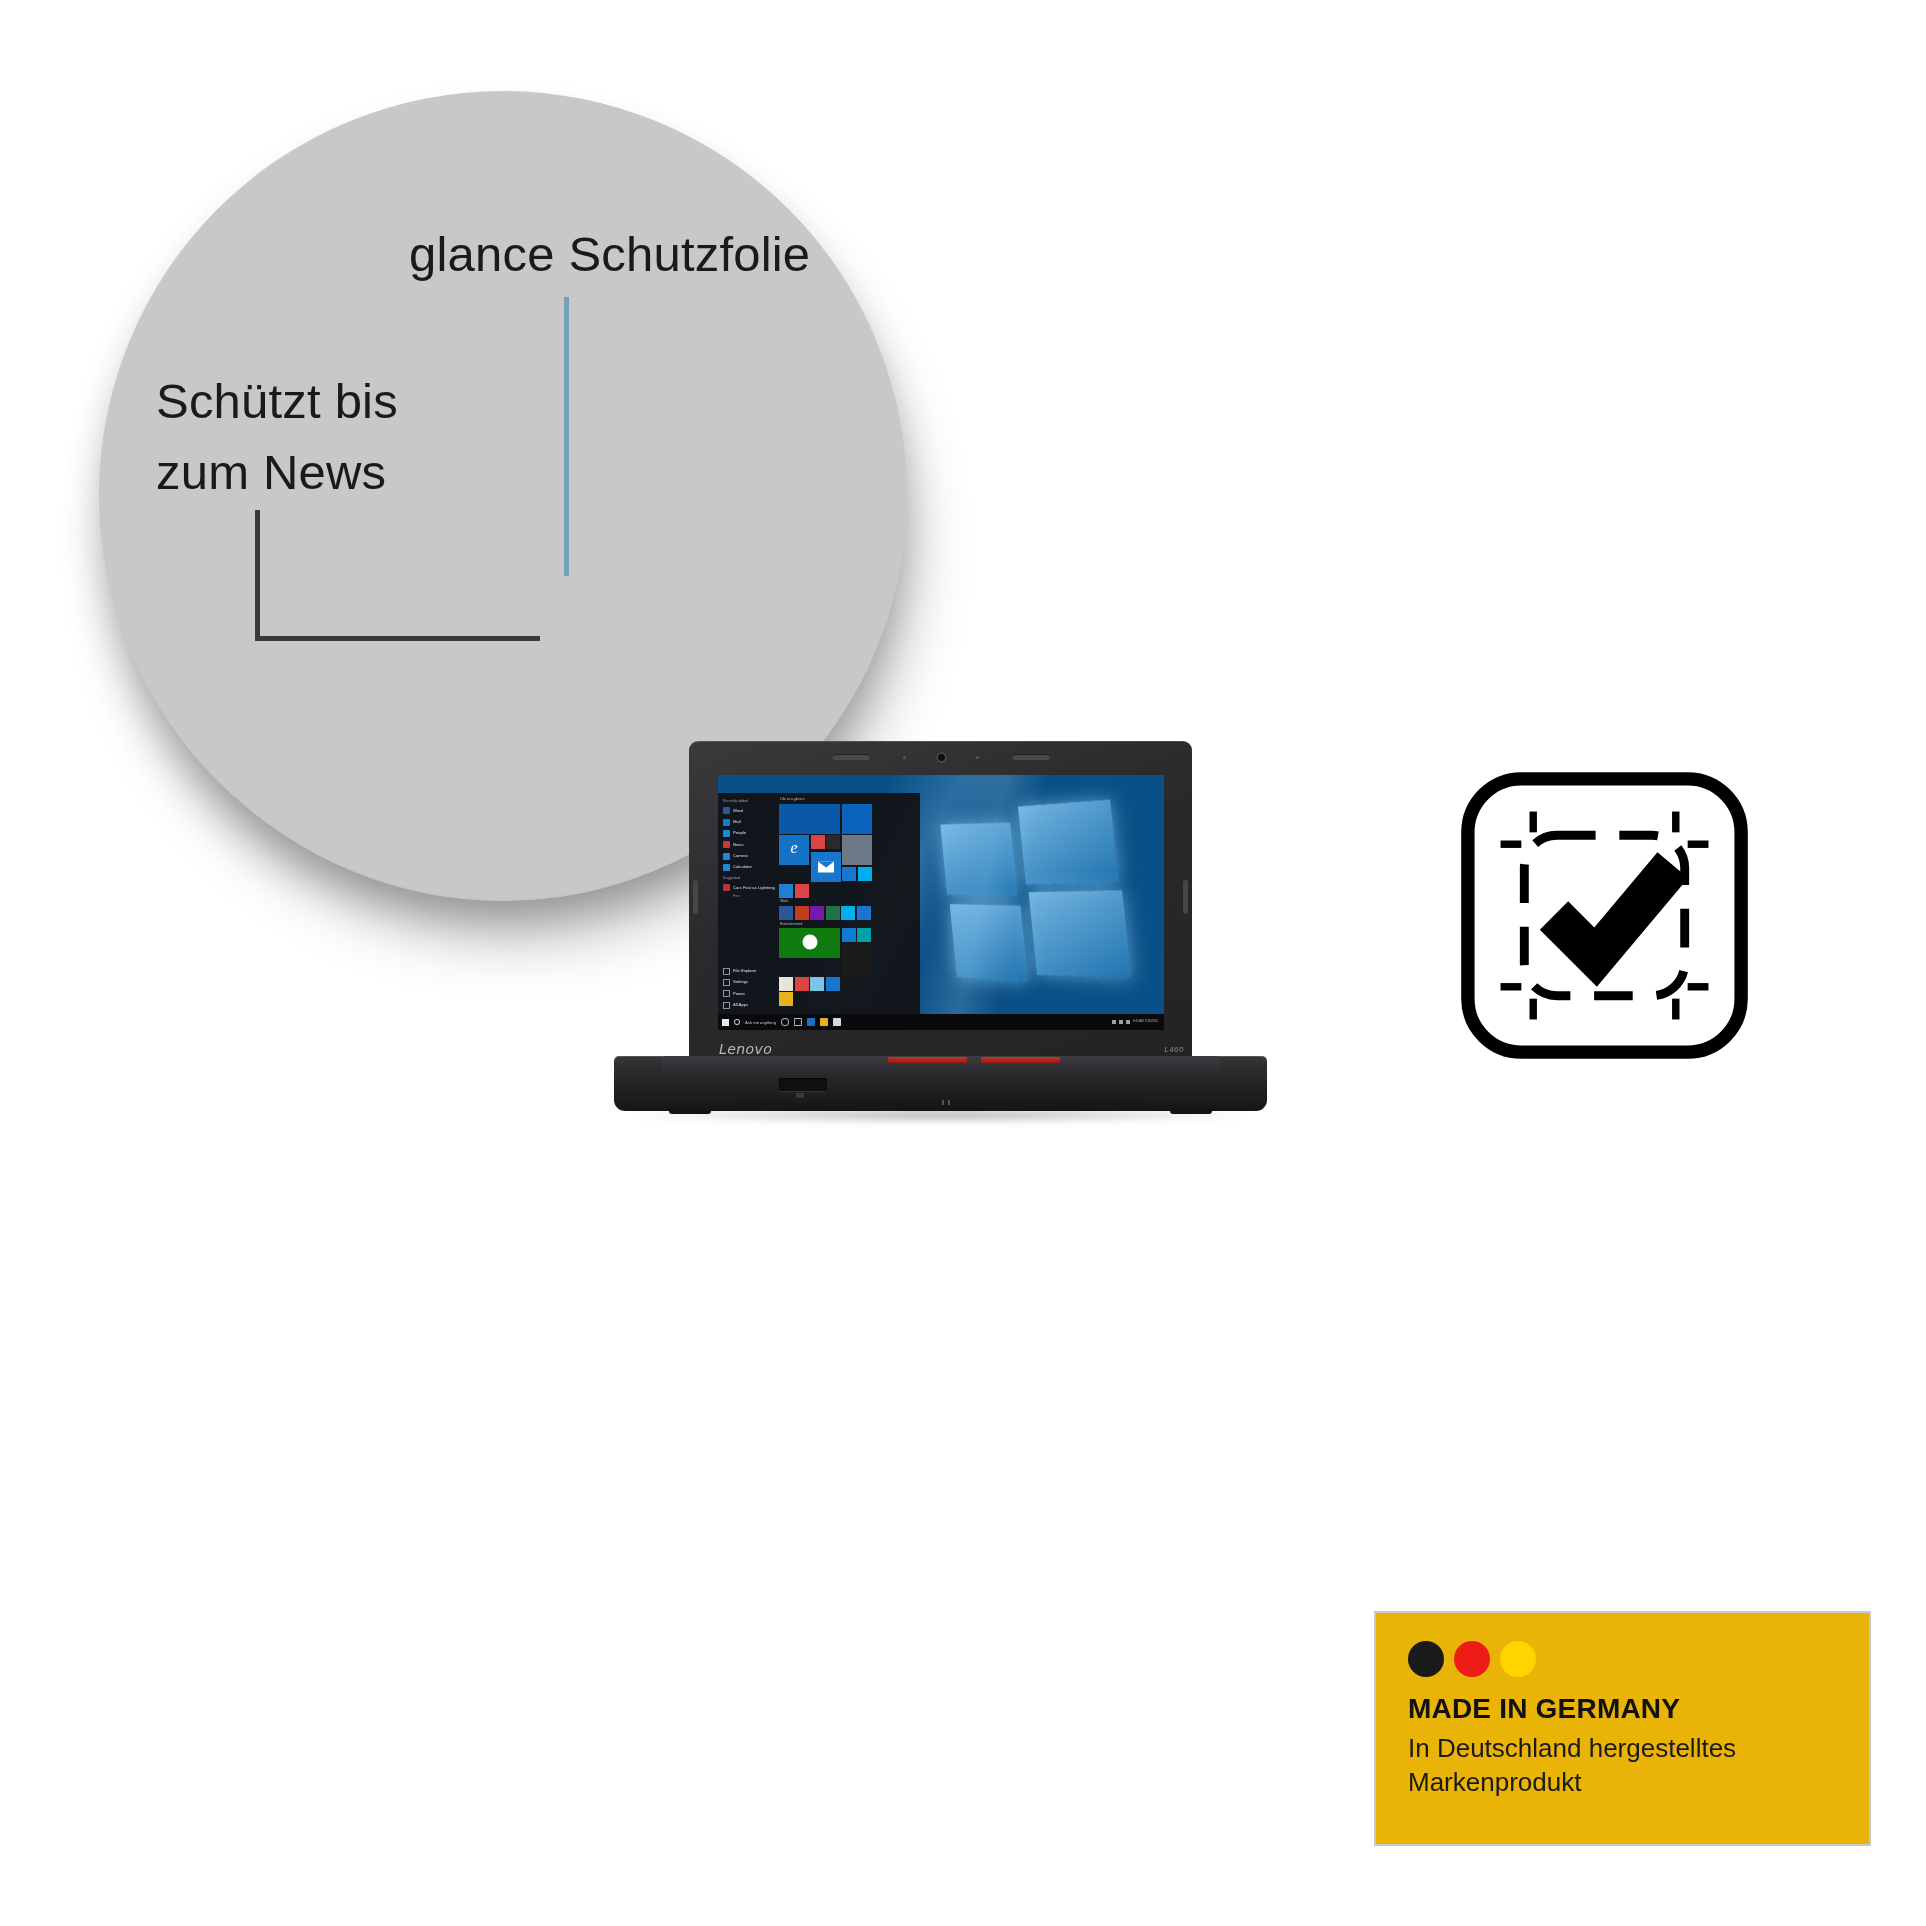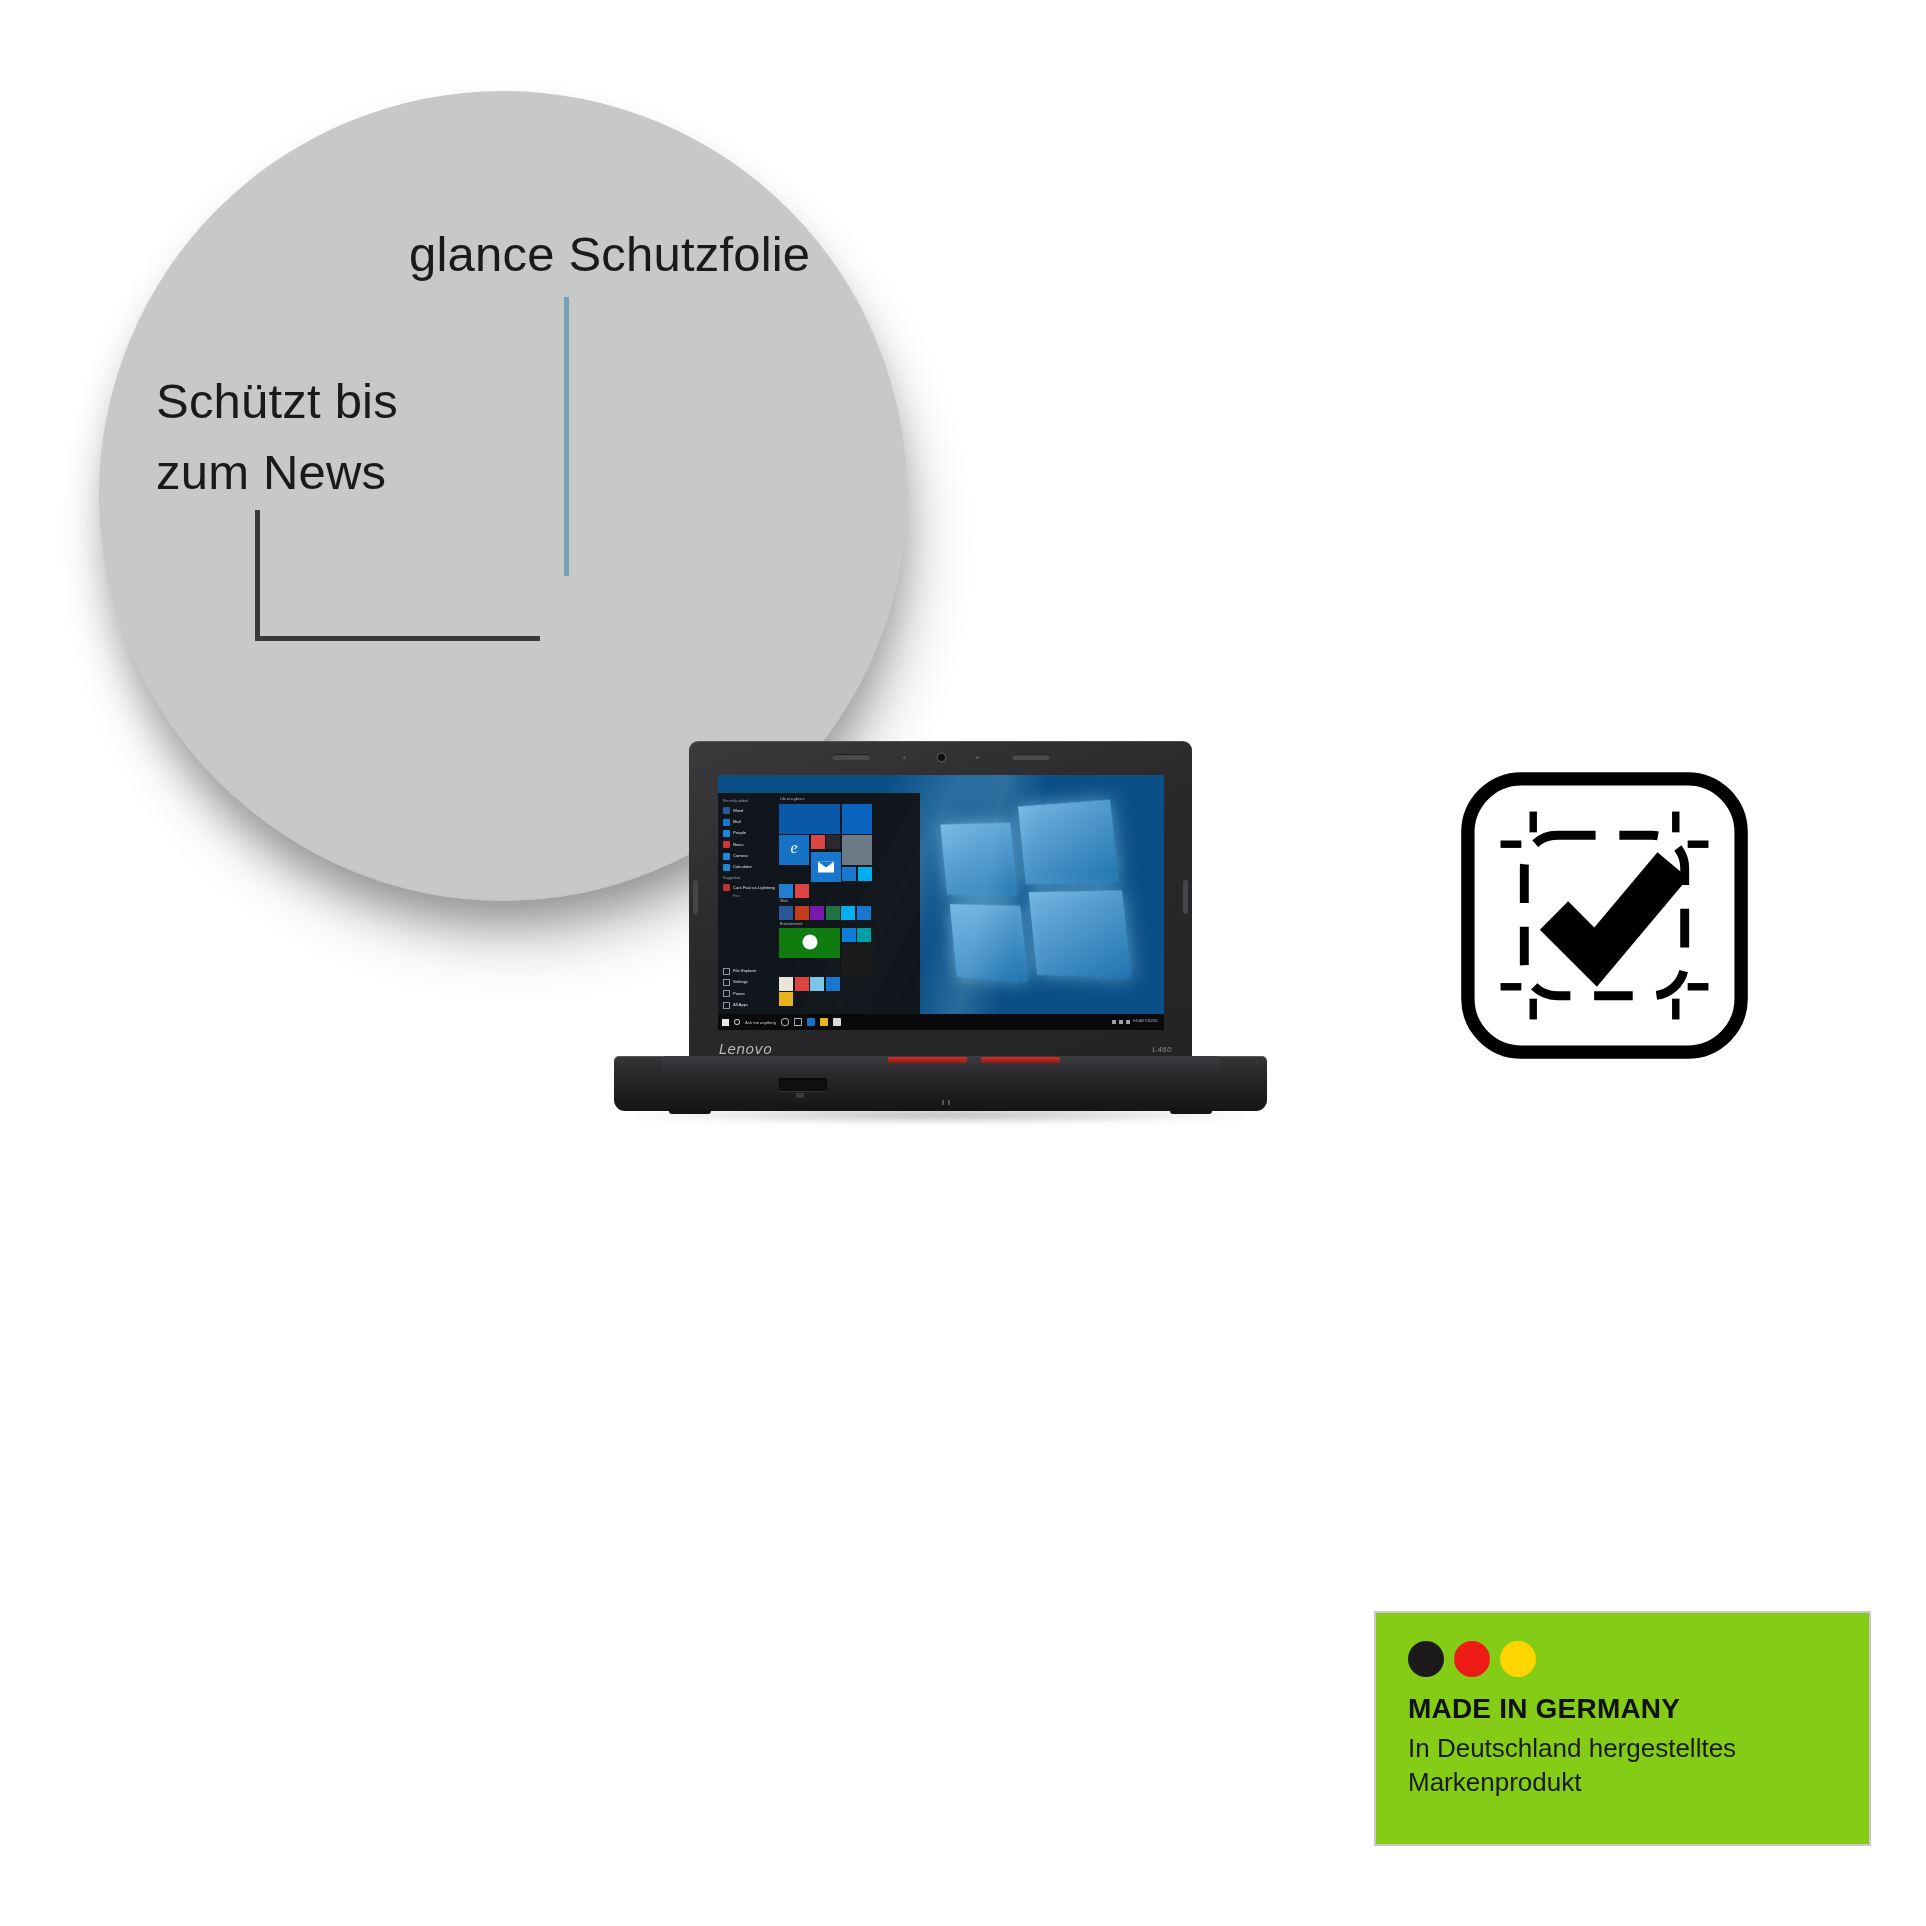--- a/index.html
+++ b/index.html
@@ -374,21 +374,21 @@
     position: absolute;
     left: 30px;
     top: 9px;
     color: #b9b9bd;
     font-size: 14px;
     letter-spacing: 0.4px;
     font-family: "DejaVu Sans", sans-serif;
   }
   #model-label {
     position: absolute;
-    right: 20px;
+    right: 8px;
     top: 13px;
     color: #8d8d92;
     font-size: 8px;
     letter-spacing: 0.5px;
   }
   .hinge-vent {
     position: absolute;
     bottom: 5px;
     width: 30px; height: 5px;
     border-radius: 3px;
@@ -501,21 +501,21 @@
     white-space: pre-line;
   }
 
   
   #made-in-germany {
     position: absolute;
     left: 1374px;
     top: 1611px;
     width: 497px;
     height: 235px;
-    background: #84cc16;
+    background: #eab308;
     border: 2px solid #c9c9c9;
     box-sizing: border-box;
     padding: 28px 0 0 32px;
   }
   #mig-dots {
     display: flex;
     gap: 10px;
     margin-bottom: 16px;
   }
   .mig-dot {

